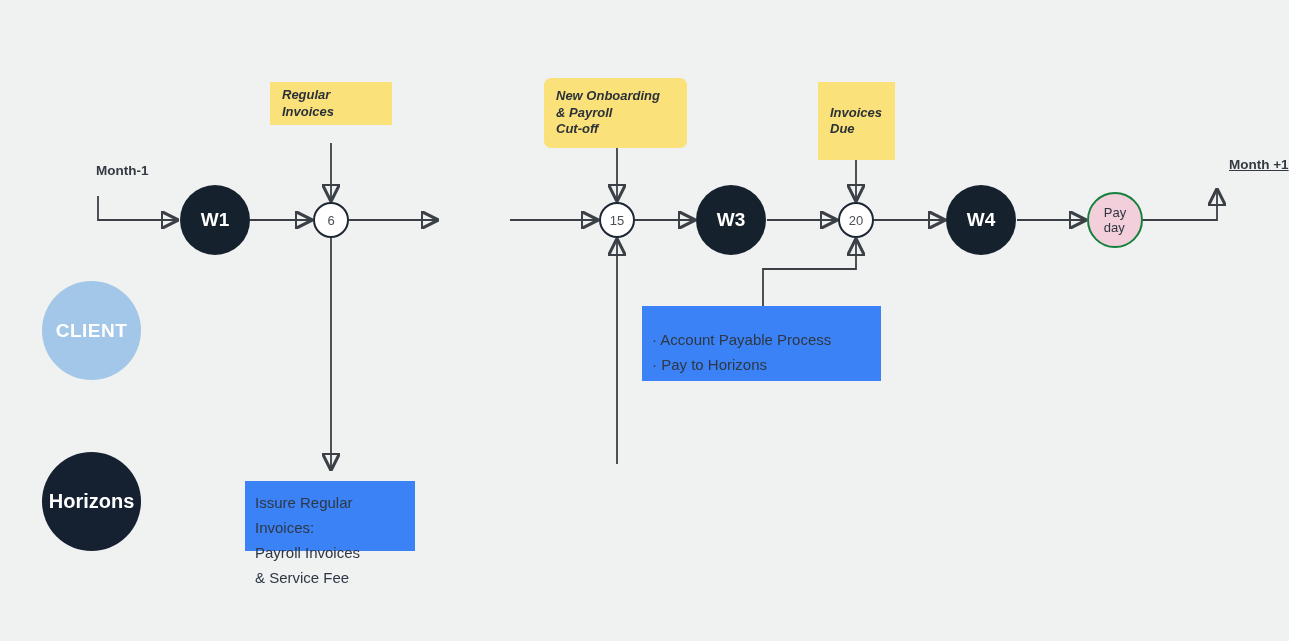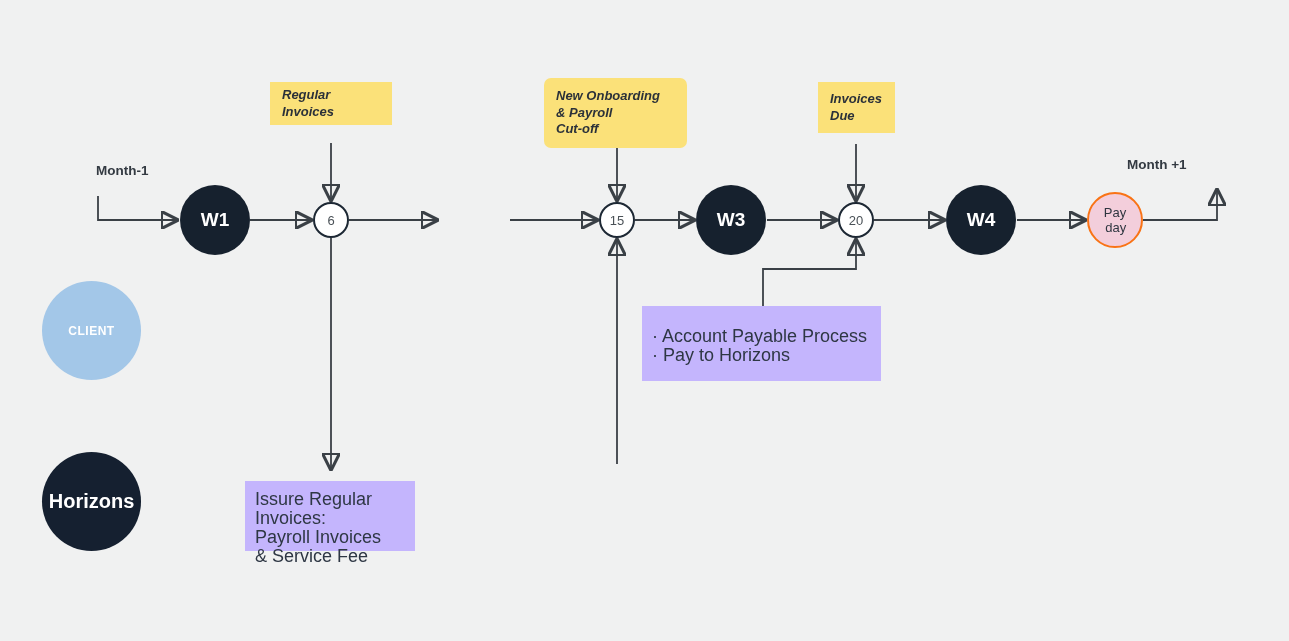--- a/index.html
+++ b/index.html
@@ -26,52 +26,52 @@
     stroke: #3A4046;
     stroke-width: 1.8;
   }
   .node {
     position: absolute;
     z-index: 2;
     border-radius: 50%;
     display: flex;
     align-items: center;
     justify-content: center;
-    text-align: right;
+    text-align: left;
     box-sizing: border-box;
   }
   .week-node {
     width: 70px; height: 70px;
     background: #16212E;
     color: #FFFFFF;
     font-weight: bold;
     font-size: 19px;
   }
   .date-node {
     width: 36px; height: 36px;
     background: #FFFFFF;
     border: 2px solid #1D2834;
     color: #4A5157;
     font-size: 13px;
   }
   .payday-node {
     width: 56px; height: 56px;
     background: #F3CEDB;
-    border: 2px solid #f97316;
+    border: 2px solid #15803d;
     color: #2F3640;
     font-size: 13px;
     line-height: 15px;
     white-space: pre-line;
   }
   .actor-node {
     width: 99px; height: 99px;
     color: #FFFFFF;
     font-weight: bold;
   }
-  .actor-client { background: #A3C7E8; font-size: 12px; letter-spacing: 0.5px; }
+  .actor-client { background: #A3C7E8; font-size: 19px; letter-spacing: 0.5px; }
   .actor-horizons { background: #152030; font-size: 20px; }
   .month-label {
     position: absolute;
     z-index: 2;
     font-weight: bold;
     font-size: 13.5px;
     color: #333A42;
     white-space: nowrap;
   }
   .sticky-note {
@@ -86,24 +86,24 @@
     box-sizing: border-box;
     display: flex;
     align-items: center;
     padding-left: 12px;
     padding-right: 6px;
     white-space: pre-line;
   }
   .callout {
     position: absolute;
     z-index: 2;
-    background: #c4b5fd;
+    background: #3b82f6;
     color: #2E3744;
-    font-size: 18px;
-    line-height: 19px;
+    font-size: 15px;
+    line-height: 25px;
     box-sizing: border-box;
     white-space: pre-line;
   }
 </style>
 </head>
 <body>
 
 <div class="stage">
 
   <svg class="connectors" viewBox="0 0 1289 641" xmlns="http://www.w3.org/2000/svg">
@@ -123,36 +123,36 @@
     <path d="M1143,220 L1217,220 L1217,191" marker-end="url(#arrow)"></path>
     <path d="M331,143 L331,199" marker-end="url(#arrow)"></path>
     <path d="M617,148 L617,199" marker-end="url(#arrow)"></path>
     <path d="M856,144 L856,199" marker-end="url(#arrow)"></path>
     <path d="M331,238 L331,468" marker-end="url(#arrow)"></path>
     <path d="M617,464 L617,241" marker-end="url(#arrow)"></path>
     <path d="M763,306 L763,269 L856,269 L856,241" marker-end="url(#arrow)"></path>
   </svg>
 
   <div class="month-label" style="left:68px; top:163px;margin-left:28px;">Month-1</div>
-  <div class="month-label" style="left:1127px; top:157px;">Month +1</div>
+  <div class="month-label" style="left:1229px; top:157px;text-decoration:underline;">Month +1</div>
 
   <div class="node week-node" style="left:180px; top:185px;">W1</div>
   <div class="node date-node" style="left:313px; top:202px;">6</div>
   <div class="node date-node" style="left:599px; top:202px;">15</div>
   <div class="node week-node" style="left:696px; top:185px;">W3</div>
   <div class="node date-node" style="left:838px; top:202px;">20</div>
   <div class="node week-node" style="left:946px; top:185px;">W4</div>
   <div class="node payday-node" style="left:1087px; top:192px;">Pay
 day</div>
 
   <div class="sticky-note" style="left:270px; top:82px; width:122px; height:43px;">Regular Invoices</div>
   <div class="sticky-note" style="left:544px; top:78px; width:143px; height:70px;border-radius:7px;">New Onboarding
 &amp; Payroll
 Cut-off</div>
-  <div class="sticky-note" style="left:818px; top:82px; width:77px; height:51px;">Invoices
+  <div class="sticky-note" style="left:818px; top:82px; width:77px; height:78px;">Invoices
 Due</div>
 
   <div class="node actor-node actor-client" style="left:42px; top:281px;">CLIENT</div>
   <div class="node actor-node actor-horizons" style="left:42px; top:452px;">Horizons</div>
 
   <div class="callout" style="left:245px; top:481px; width:170px; height:70px; padding:9px 8px 8px 10px;">Issure Regular Invoices:
 Payroll Invoices
 &amp; Service Fee</div>
   <div class="callout" style="left:642px; top:306px; width:239px; height:75px; padding:21px 8px 8px 10px;">· Account Payable Process
 · Pay to Horizons</div>

